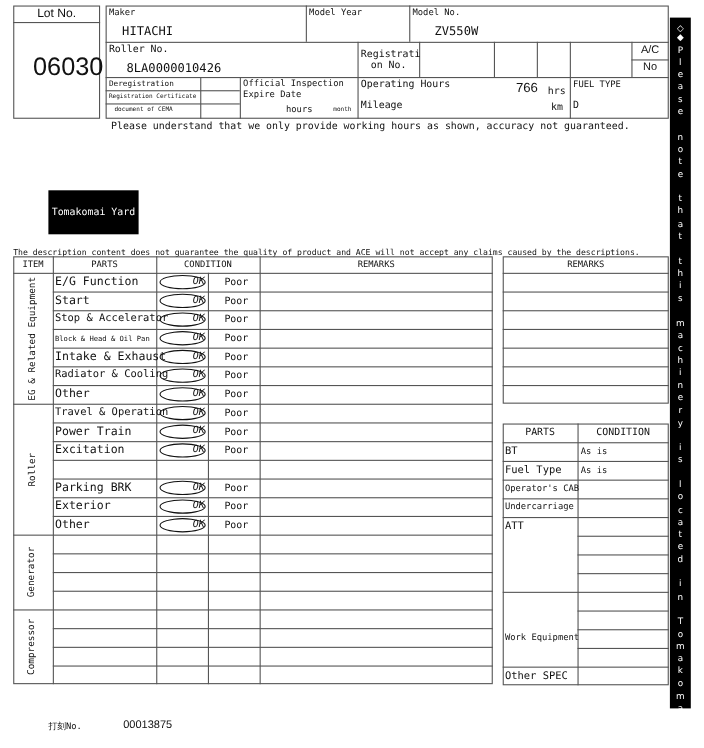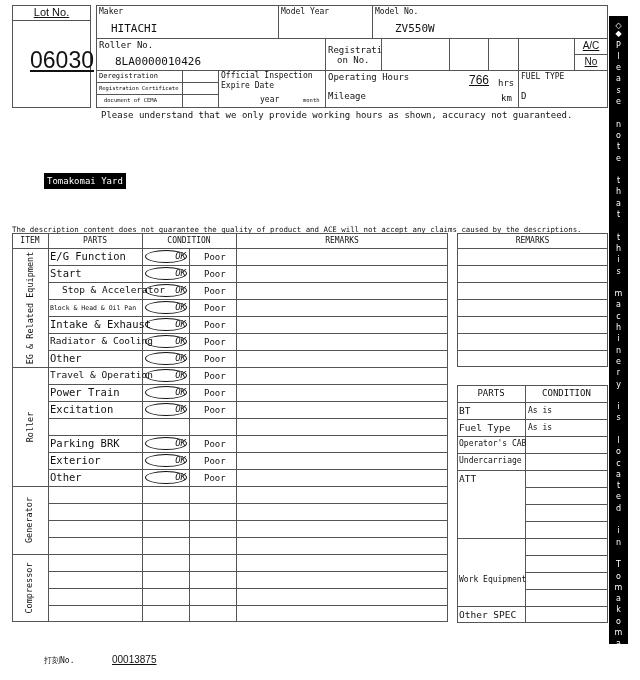--- a/index.html
+++ b/index.html
@@ -8,21 +8,21 @@
   .abs { position:absolute; box-sizing:border-box; }
   .bx { border:1px solid #555; }
   .t { position:absolute; white-space:nowrap; }
   .f9 { font-size:9px; }
   .f8 { font-size:8px; }
   .f7 { font-size:7px; }
   .f6 { font-size:5.5px; }
   .f10 { font-size:10px; }
   .f11 { font-size:11px; }
   .f12 { font-size:12px; }
-  .sans { font-family:"Liberation Sans","DejaVu Sans",sans-serif;text-decoration:underline; }
+  .sans { font-family:"Liberation Sans","DejaVu Sans",sans-serif; }
   .hl { position:absolute; height:0; border-top:1px solid #555; }
   .vl { position:absolute; width:0; border-left:1px solid #555; }
   .okov { position:absolute; width:42px; height:13px; border:1.6px solid #111; border-radius:50%; box-sizing:border-box;
           font-size:9px; text-align:right; line-height:10px;font-style:italic; }
   .poor { position:absolute; font-size:9px; }
   .part { position:absolute; font-size:10.5px; white-space:nowrap; }
   .vert { position:absolute; transform:rotate(-90deg); transform-origin:center; white-space:nowrap; font-size:8.5px; text-align:center; }
   #sidebar { position:absolute; left:609px; top:16px; width:19px; height:628px; background:#000; color:#fff;
              font-family:"DejaVu Sans",sans-serif; font-size:8px; text-align:center; line-height:11.3px; padding-top:4px; box-sizing:border-box; }
   #sidebar span { display:block; height:11.3px; }
@@ -65,34 +65,34 @@
 <div class="t f9" style="left:328px;top:45px;">Registrati</div>
 <div class="t f9" style="left:337px;top:55px;">on No.</div>
 <div class="t f10 sans" style="left:574px;top:40px;width:34px;text-align:center;">A/C</div>
 <div class="t f10 sans" style="left:574px;top:56px;width:34px;text-align:center;">No</div>
 
 <div class="t f7" style="left:99px;top:72px;">Deregistration</div>
 <div class="t f6" style="left:99px;top:85px;">Registration Certificate</div>
 <div class="t f6" style="left:104px;top:97px;">document of CEMA</div>
 <div class="t f8" style="left:221px;top:71px;">Official Inspection</div>
 <div class="t f8" style="left:221px;top:81px;">Expire Date</div>
-<div class="t f8" style="left:260px;top:95px;">year</div>
+<div class="t f8" style="left:260px;top:95px;">hours</div>
 <div class="t f6" style="left:303px;top:97px;">month</div>
 
 <div class="t f9" style="left:328px;top:72px;">Operating Hours</div>
 <div class="t f12 sans" style="left:469px;top:73px;">766</div>
 <div class="t f9" style="left:498px;top:78px;">hrs</div>
 <div class="t f9" style="left:328px;top:91px;">Mileage</div>
 <div class="t f9" style="left:501px;top:93px;">km</div>
 <div class="t f8" style="left:521px;top:72px;">FUEL TYPE</div>
 <div class="t f9" style="left:521px;top:91px;">D</div>
 
 <div class="t f9" style="left:101px;top:110px;">Please understand that we only provide working hours as shown, accuracy not guaranteed.</div>
 
-<div class="t f9" style="left:44px;top:173px;background:#000;color:#fff;padding:3px 3px;">Tomakomai Yard</div>
+<div class="t f9" style="left:44px;top:173px;background:#000;color:#fff;padding:15px 3px;">Tomakomai Yard</div>
 
 <div class="t" style="left:12px;top:225px;font-size:7.4px;">The description content does not guarantee the quality of product and ACE will not accept any claims caused by the descriptions.</div>
 
 <div id="main-table">
     <div class="abs bx" style="left: 12px; top: 233px; width: 436px; height: 389px;"></div>
     <div class="vl" style="left: 48px; top: 233px; height: 389px;"></div>
     <div class="vl" style="left: 142px; top: 233px; height: 389px;"></div>
     <div class="vl" style="left: 189px; top: 248px; height: 374px;"></div>
     <div class="vl" style="left: 236px; top: 233px; height: 389px;"></div>
     <div class="hl" style="left: 12px; top: 248px; width: 436px;"></div>
@@ -104,21 +104,21 @@
     <div class="part" style="left: 50px; top: 250px; font-size: 10.5px;">E/G Function</div>
     <div class="okov" style="left: 145px; top: 250px;">OK</div>
     <div class="poor" style="left: 204px; top: 252px;">Poor</div>
     <div class="hl" style="left: 48px; top: 265px; width: 400px;"></div>
     <div class="abs" style="left: 48px; top: 265px; width: 400px; height: 17px;"></div>
     <div class="part" style="left: 50px; top: 267px; font-size: 10.5px;">Start</div>
     <div class="okov" style="left: 145px; top: 267px;">OK</div>
     <div class="poor" style="left: 204px; top: 269px;">Poor</div>
     <div class="hl" style="left: 48px; top: 282px; width: 400px;"></div>
     <div class="abs" style="left: 48px; top: 282px; width: 400px; height: 17px;"></div>
-    <div class="part" style="left: 50px; top: 284px; font-size: 9.5px; margin-left: 12px;">Stop &amp; Accelerator</div>
+    <div class="part" style="left: 50px; top: 284px; font-size: 9.5px;">Stop &amp; Accelerator</div>
     <div class="okov" style="left: 145px; top: 284px;">OK</div>
     <div class="poor" style="left: 204px; top: 286px;">Poor</div>
     <div class="hl" style="left: 48px; top: 299px; width: 400px;"></div>
     <div class="abs" style="left: 48px; top: 299px; width: 400px; height: 17px;"></div>
     <div class="part" style="left: 50px; top: 304px; font-size: 6.5px;">Block &amp; Head &amp; Oil Pan</div>
     <div class="okov" style="left: 145px; top: 301px;">OK</div>
     <div class="poor" style="left: 204px; top: 303px;">Poor</div>
     <div class="hl" style="left: 48px; top: 316px; width: 400px;"></div>
     <div class="abs" style="left: 48px; top: 316px; width: 400px; height: 17px;"></div>
     <div class="part" style="left: 50px; top: 318px; font-size: 10.5px;">Intake &amp; Exhaust</div>

